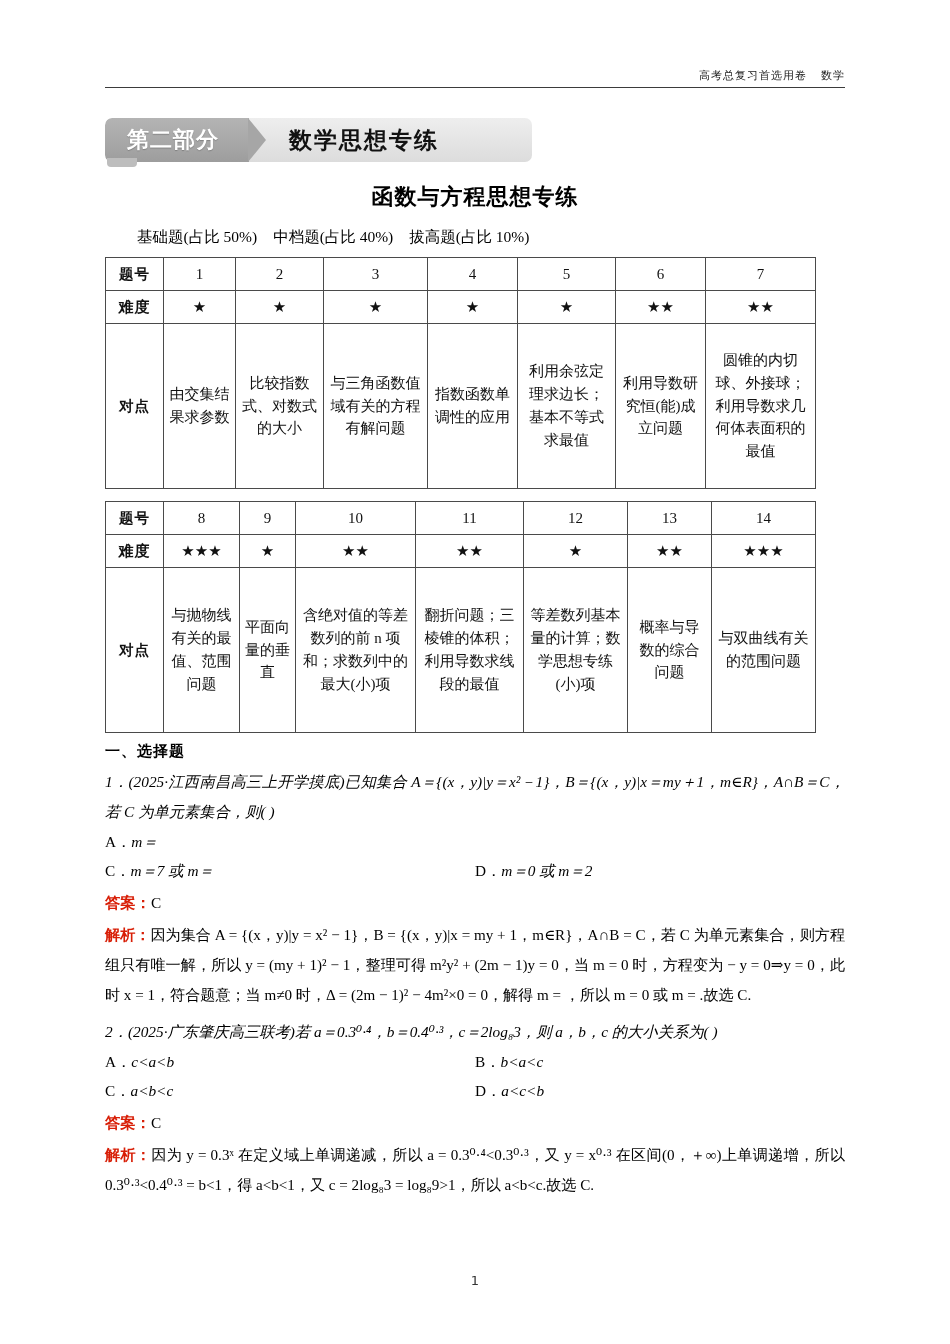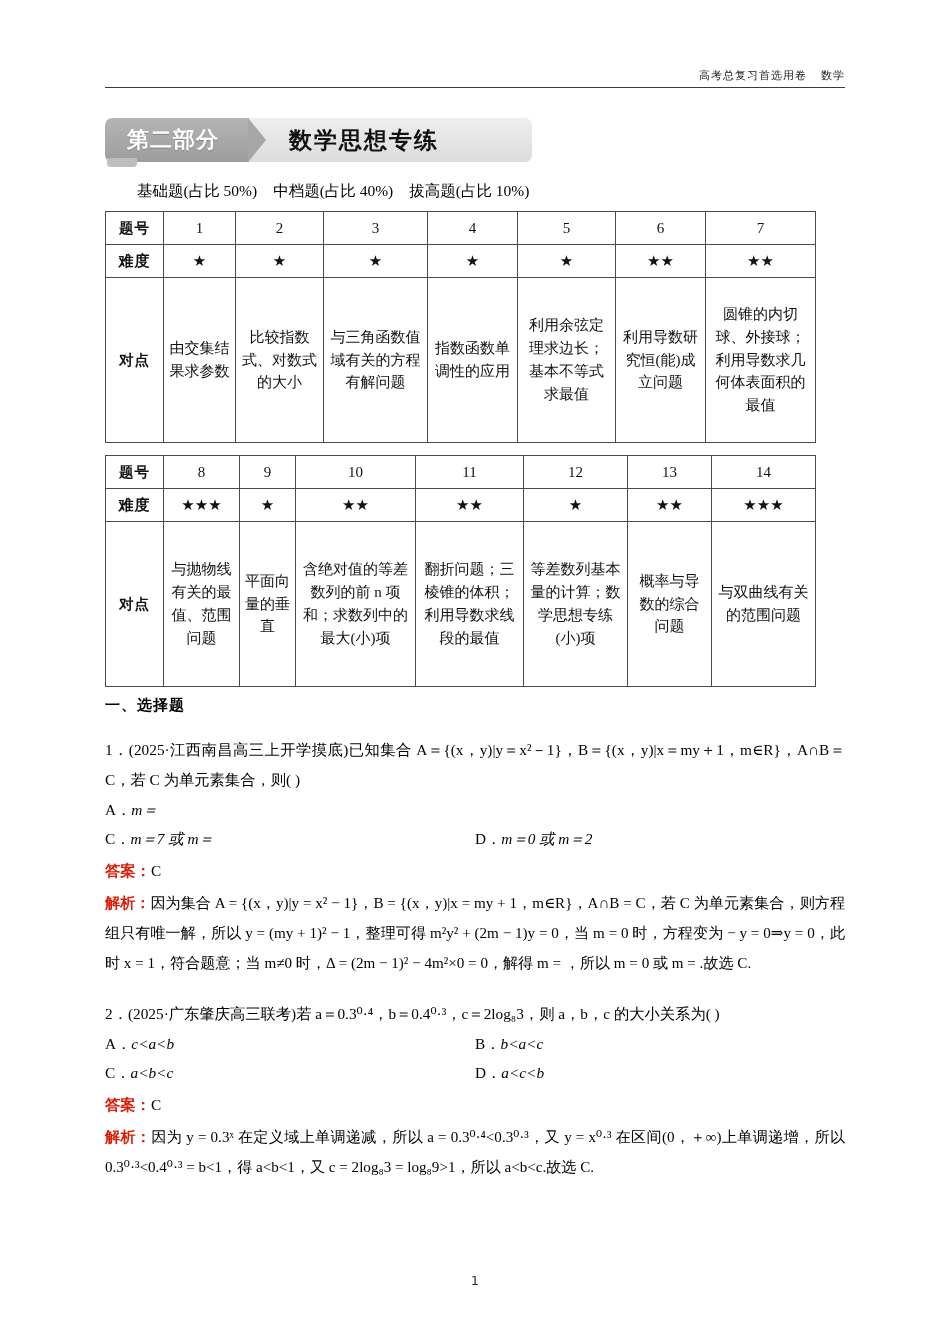--- a/index.html
+++ b/index.html
@@ -154,21 +154,21 @@
     font-size: 15px;
     letter-spacing: 1px;
   }
   .para {
     font-size: 15.3px;
     line-height: 1.95;
     margin-top: 2px;
     color: #000;
     text-align: justify;
   }
-  .para.q { margin-top: 20px; }
+  .para.q { margin-top: 6px; font-style: italic; }
   .opts {
     display: flex;
     font-size: 15.3px;
     line-height: 1.95;
   }
   .opts .o { width: 50%; }
   .ans {
     font-size: 15.3px;
     line-height: 1.95;
     margin-top: 2px;
@@ -211,20 +211,21 @@
   <div class="banner-wrap">
     <div class="banner">
       <div class="banner-tab">
         <span>第二部分</span>
       </div>
       <div class="banner-title">数学思想专练</div>
     </div>
     <div class="banner-foot"></div>
   </div>
 
+  <div class="sec-title">函数与方程思想专练</div>
 
   <div class="ratio-line">
     <span>基础题(占比 50%)</span><span class="g"></span><span>中档题(占比 40%)</span><span class="g"></span><span>拔高题(占比 10%)</span>
   </div>
 
   <table class="plan">
     <colgroup>
       <col style="width:58px">
         <col style="width:72px">
         <col style="width:88px">

